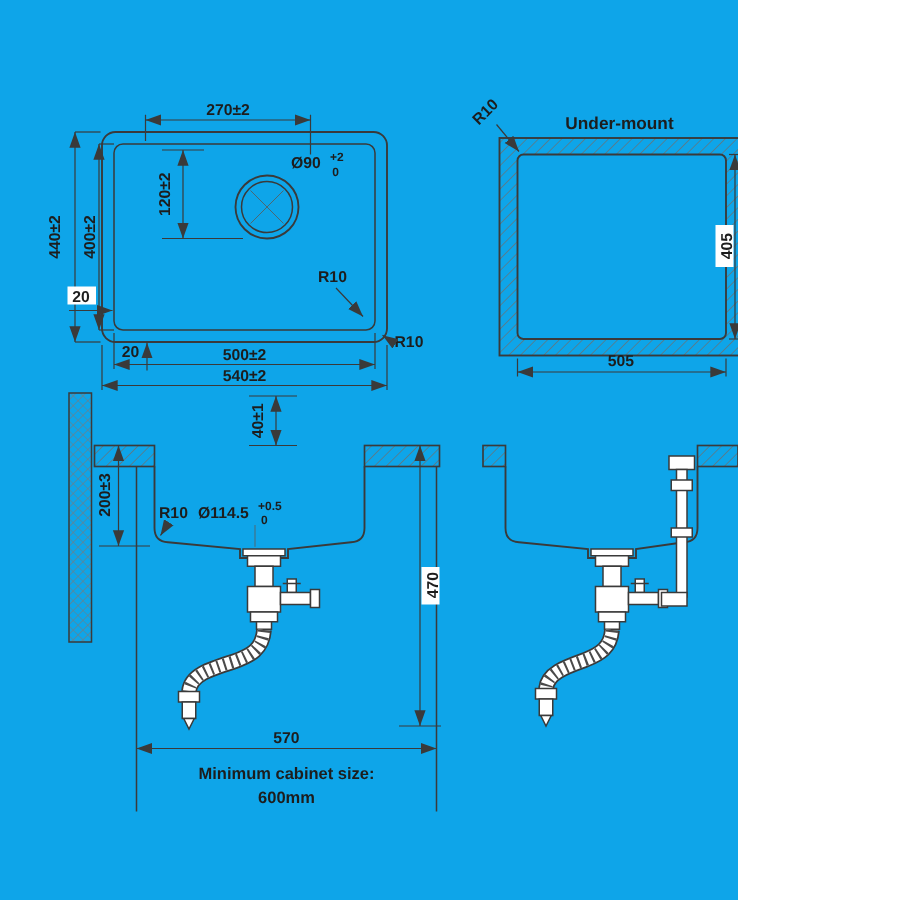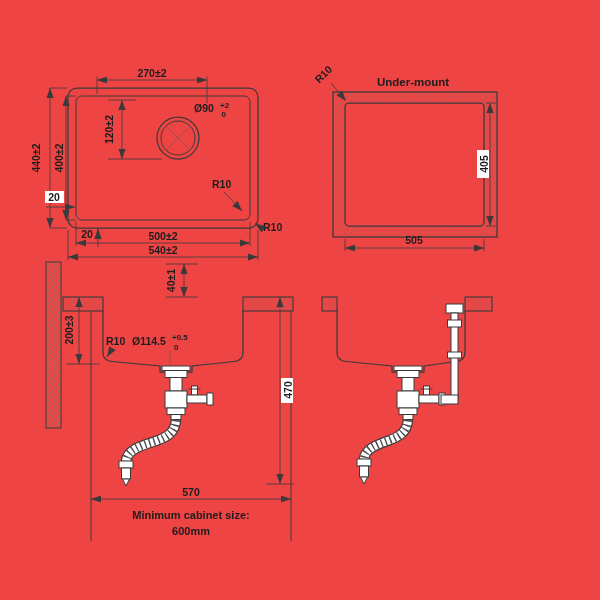--- a/index.html
+++ b/index.html
@@ -1,16 +1,16 @@
 <!DOCTYPE html>
 <html><head>
 <meta charset="utf-8">
 <style>
   html,body{margin:0;padding:0;background:#fff;}
-  .stage{width:600px;height:600px;background:#ef4444;position:relative;overflow:hidden;}
+  .stage{width:492px;height:600px;background:#0ea5e9;position:relative;overflow:hidden;}
   svg{display:block;}
   svg text{font-family:"Liberation Sans",sans-serif;fill:#1d1d1d;}
   .t{font-size:10.5px;font-weight:bold;}
   .ts{font-size:8px;font-weight:bold;}
   .tt{font-size:11.5px;font-weight:bold;}
   .tn{font-size:11px;font-weight:bold;}
   .o{stroke:#3a3a3a;fill:none;stroke-width:1.25;}
   .o2{stroke:#3a3a3a;fill:none;stroke-width:1;}
   .of{stroke:#3a3a3a;fill:#ffffff;stroke-width:1;}
   .d{stroke:#3a3a3a;fill:none;stroke-width:0.8;}

